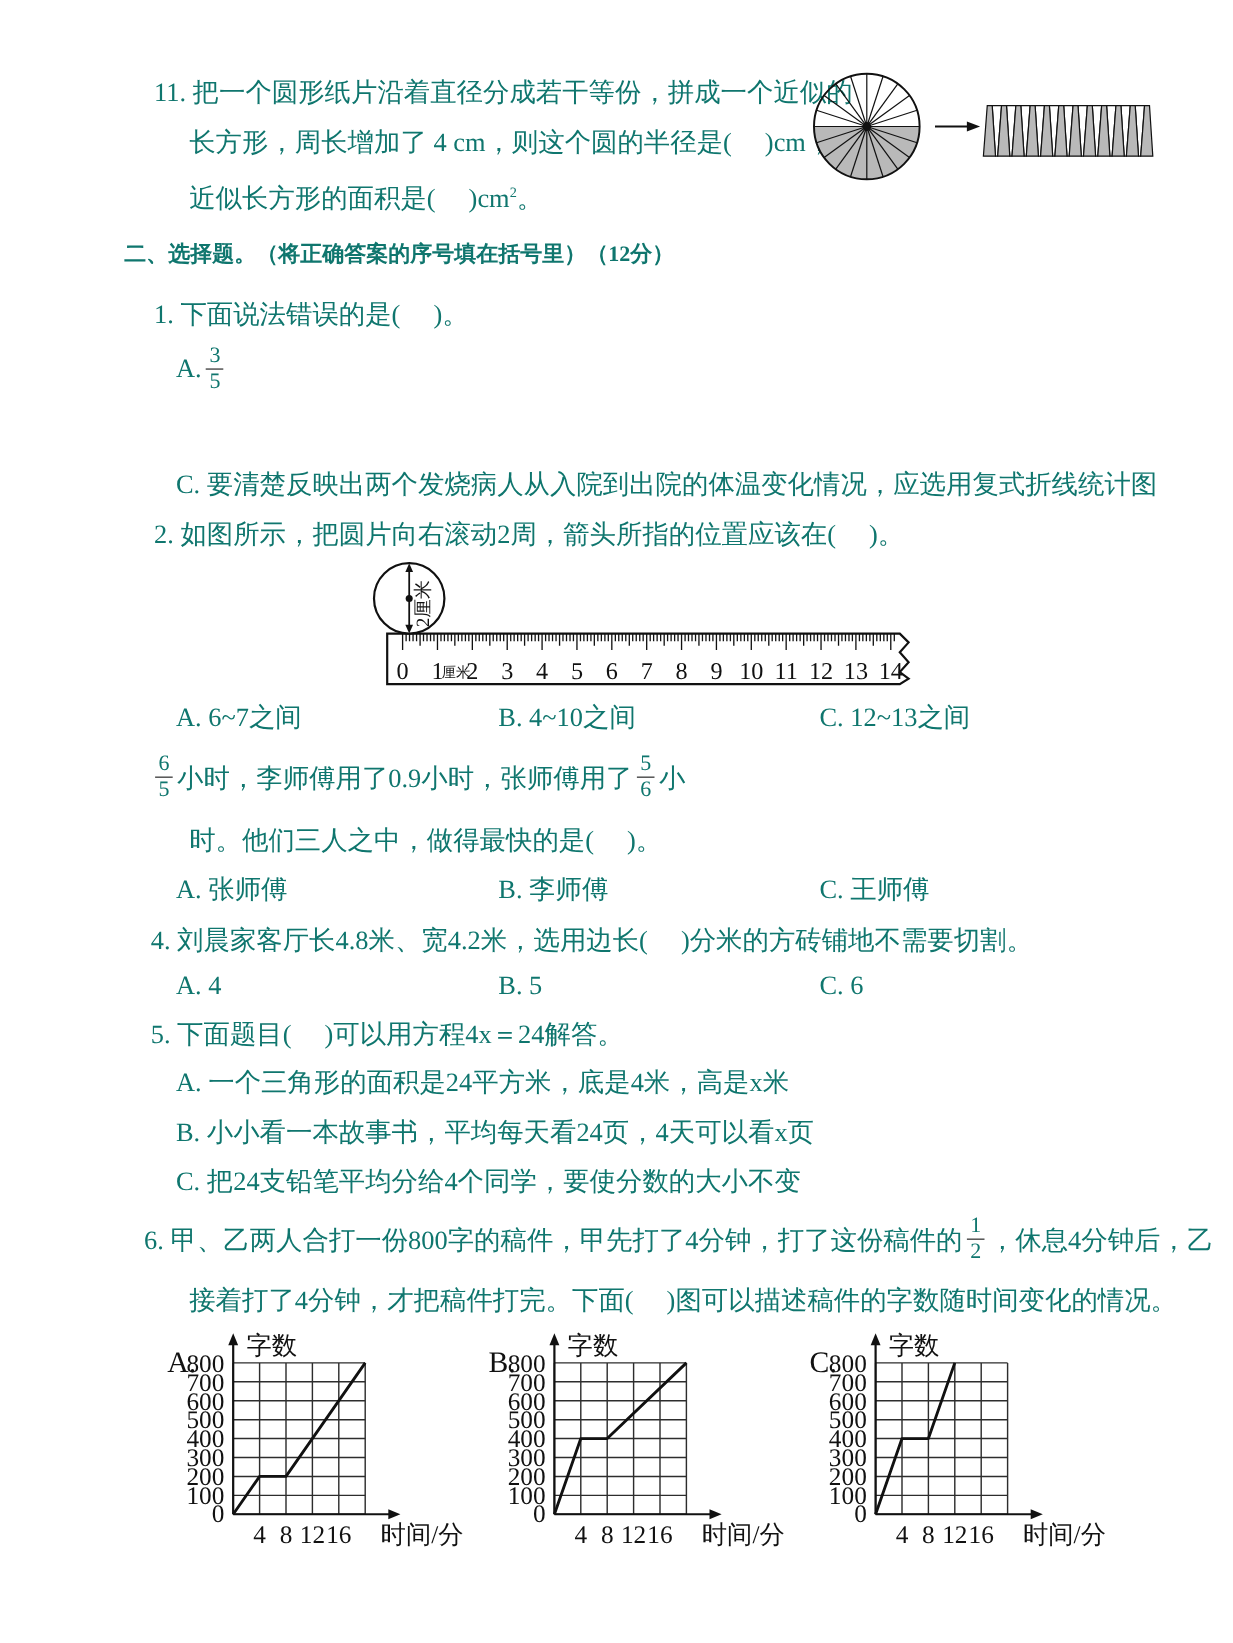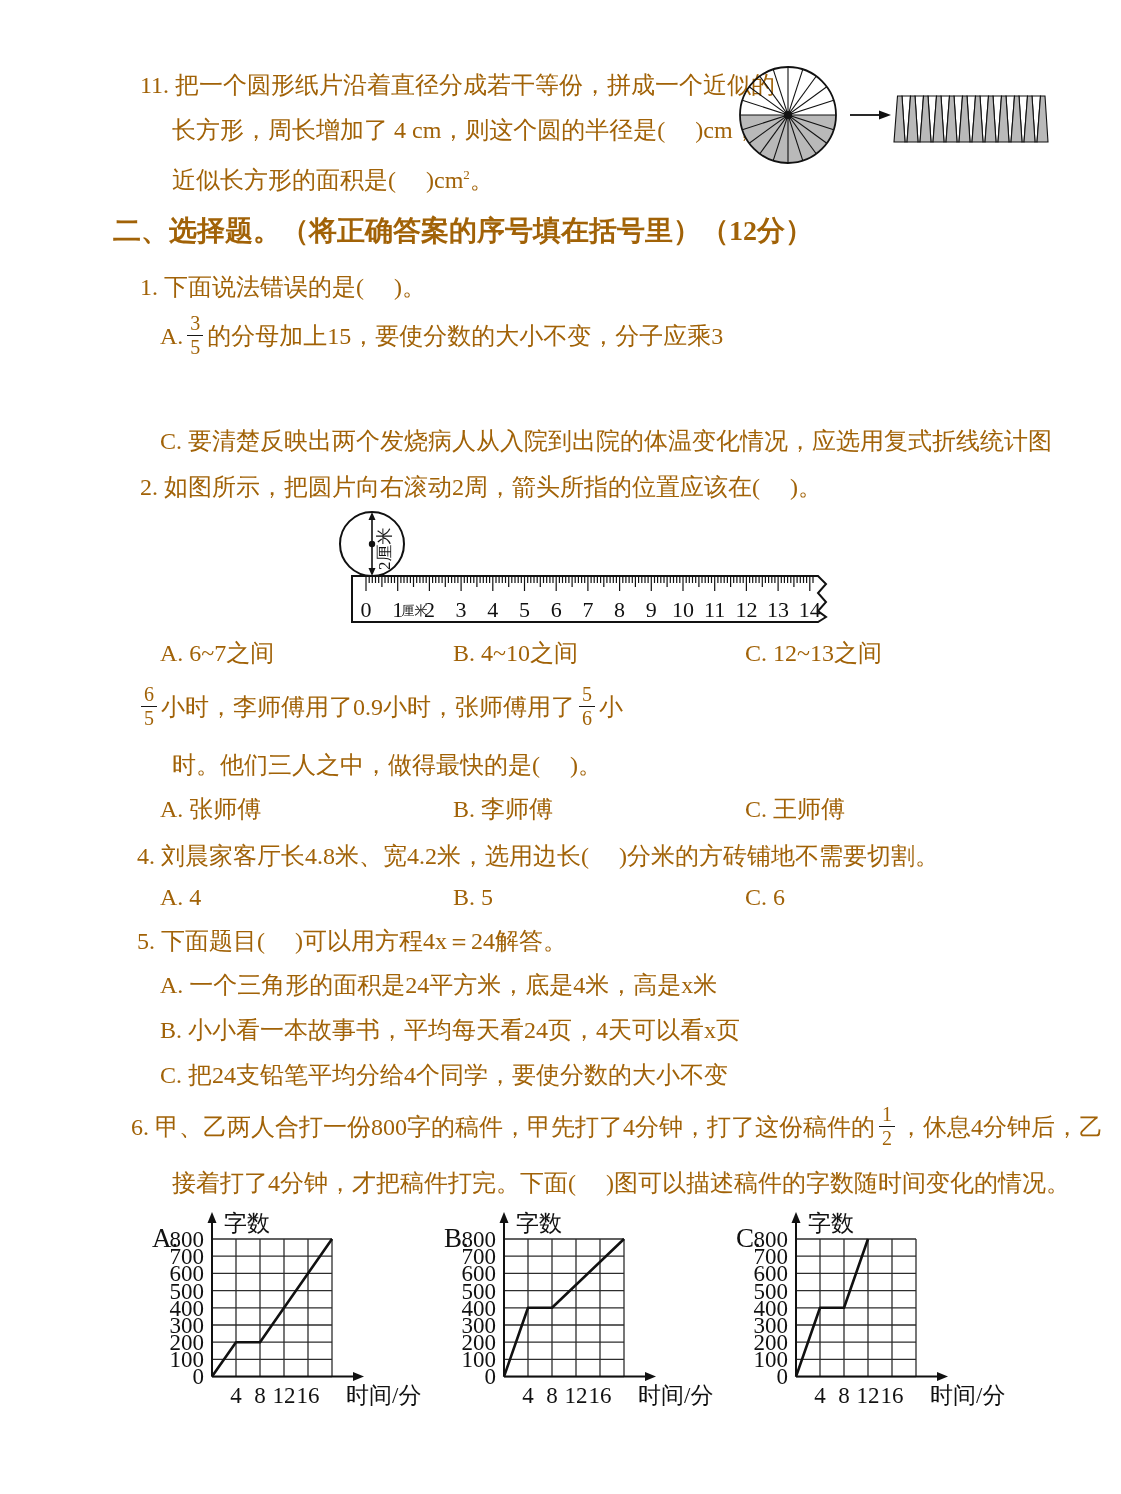--- a/index.html
+++ b/index.html
@@ -1,21 +1,21 @@
 <!DOCTYPE html>
 <html><head>
 <meta charset="utf-8">
 <style>
   *{box-sizing:border-box}
   html,body{margin:0;padding:0;background:#d9d9d9}
   .page{position:relative;width:1121px;height:1494px;background:#ffffff;
-        font-family:"Liberation Serif","DejaVu Serif",serif;color:#a16207;overflow:hidden}
+        font-family:"Liberation Serif","DejaVu Serif",serif;color:#0f766e;overflow:hidden}
   .line{position:absolute;font-size:24px;line-height:30px;white-space:nowrap}
   .fline{position:absolute;display:flex;align-items:center;white-space:nowrap;font-size:24px}
-  .bold{font-weight:bold;font-size:28px}
+  .bold{font-weight:bold;font-size:20px}
   .frac{display:inline-flex;flex-direction:column;align-items:center;font-size:20px;
         line-height:1.12;margin:0 4px;transform:translateY(-1px)}
   .frac .num{border-bottom:1.7px solid #161616;padding:0 3px}
   .frac .den{padding:0 3px}
   sup{font-size:13px;vertical-align:super}
   .fig{position:absolute}
   svg text{font-family:"Liberation Serif","DejaVu Serif",serif;fill:#111}
 </style>
 </head>
 <body>
@@ -73,21 +73,20 @@
 
   <div class="line bold" style="left:113px;top:216px">二、选择题。（将正确答案的序号填在括号里）（12分）</div>
 
   <div class="line" style="left:140px;top:272px">1. 下面说法错误的是(&nbsp;&nbsp;&nbsp;&nbsp;&nbsp;)。</div>
   <div class="fline" style="left:160px;top:308px;height:56px">
     <span>A.</span>
     <span class="frac">
         <span class="num">3</span>
         <span class="den">5</span>
       </span>
-    <span>的分母加上15，要使分数的大小不变，分子应乘3</span>
   </div>
   <div class="line" style="left:160px;top:426px">C. 要清楚反映出两个发烧病人从入院到出院的体温变化情况，应选用复式折线统计图</div>
 
   <div class="line" style="left:140px;top:472px">2. 如图所示，把圆片向右滚动2周，箭头所指的位置应该在(&nbsp;&nbsp;&nbsp;&nbsp;&nbsp;)。</div>
   <div class="fig" style="left:338px;top:504px">
     <svg id="fig-ruler" width="500" height="126" viewBox="0 0 500 126">
         <path d="M14 72 H480 l8 8 -8 9 8 9 -8 9 8 6 -8 5 H14 Z" fill="#fff" stroke="#111" stroke-width="2"></path>
         <g stroke="#111" stroke-width="1.2">
           <line x1="28.0" y1="72" x2="28.0" y2="87.0"></line>
           <line x1="31.2" y1="72" x2="31.2" y2="79.0"></line>

